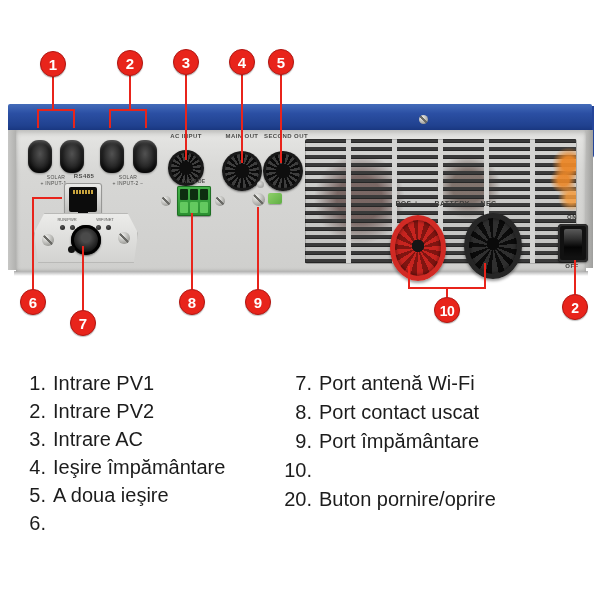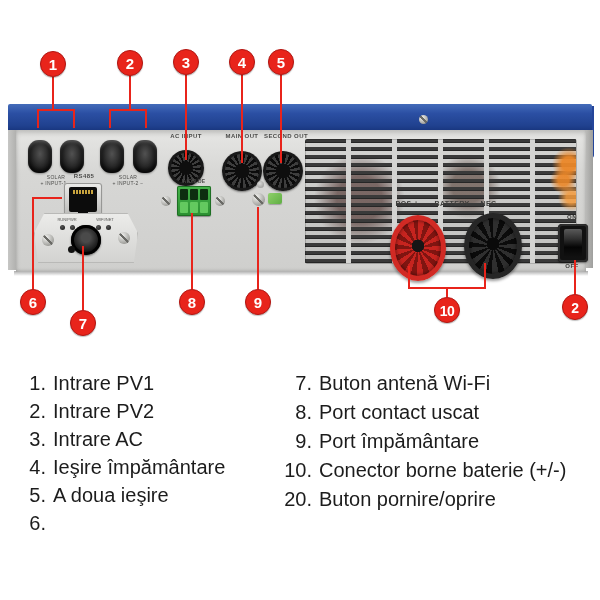--- a/index.html
+++ b/index.html
@@ -248,33 +248,32 @@
       <span>A doua ieşire</span>
     </div>
     <div class="legend-item">
       <span class="legend-num">6.</span>
     </div>
   </div>
 
   <div class="abs legend legend-col legend-right">
     <div class="legend-item">
       <span class="legend-num">7.</span>
-      <span>Buton antenă Wi-Fi</span>
+      <span>Port antenă Wi-Fi</span>
     </div>
     <div class="legend-item">
       <span class="legend-num">8.</span>
       <span>Port contact uscat</span>
     </div>
     <div class="legend-item">
       <span class="legend-num">9.</span>
       <span>Port împământare</span>
     </div>
     <div class="legend-item">
       <span class="legend-num">10.</span>
-      <span>Conector borne baterie (+/-)</span>
     </div>
     <div class="legend-item">
       <span class="legend-num">20.</span>
       <span>Buton pornire/oprire</span>
     </div>
   </div>
 
 </div>
 
 </body></html>

